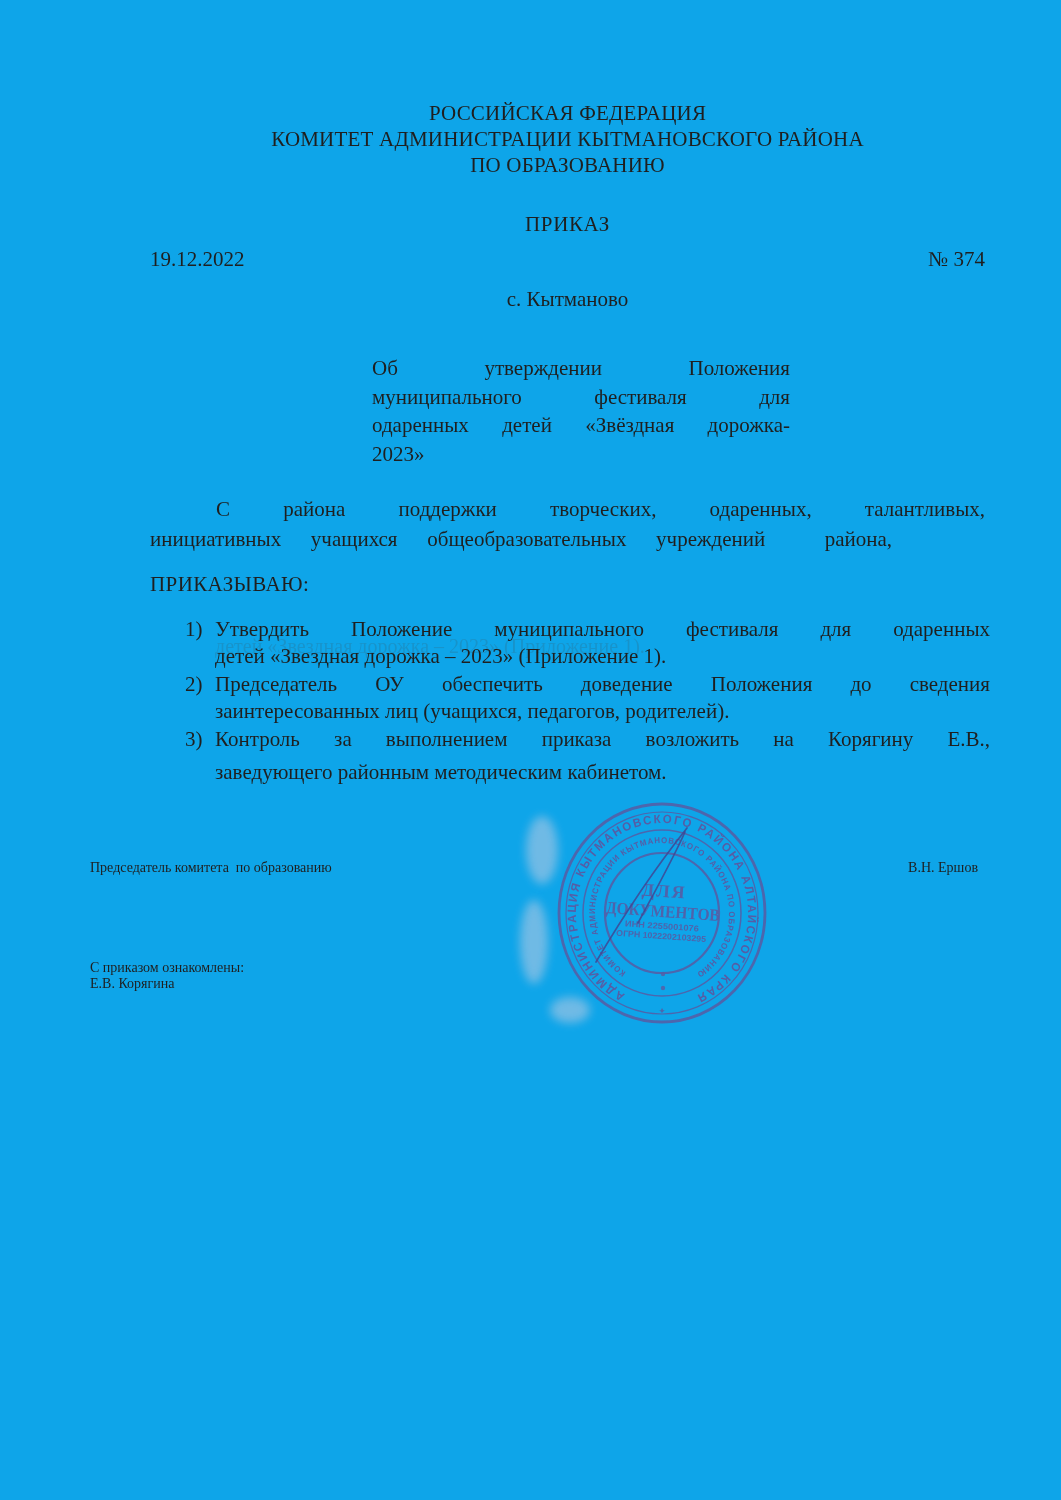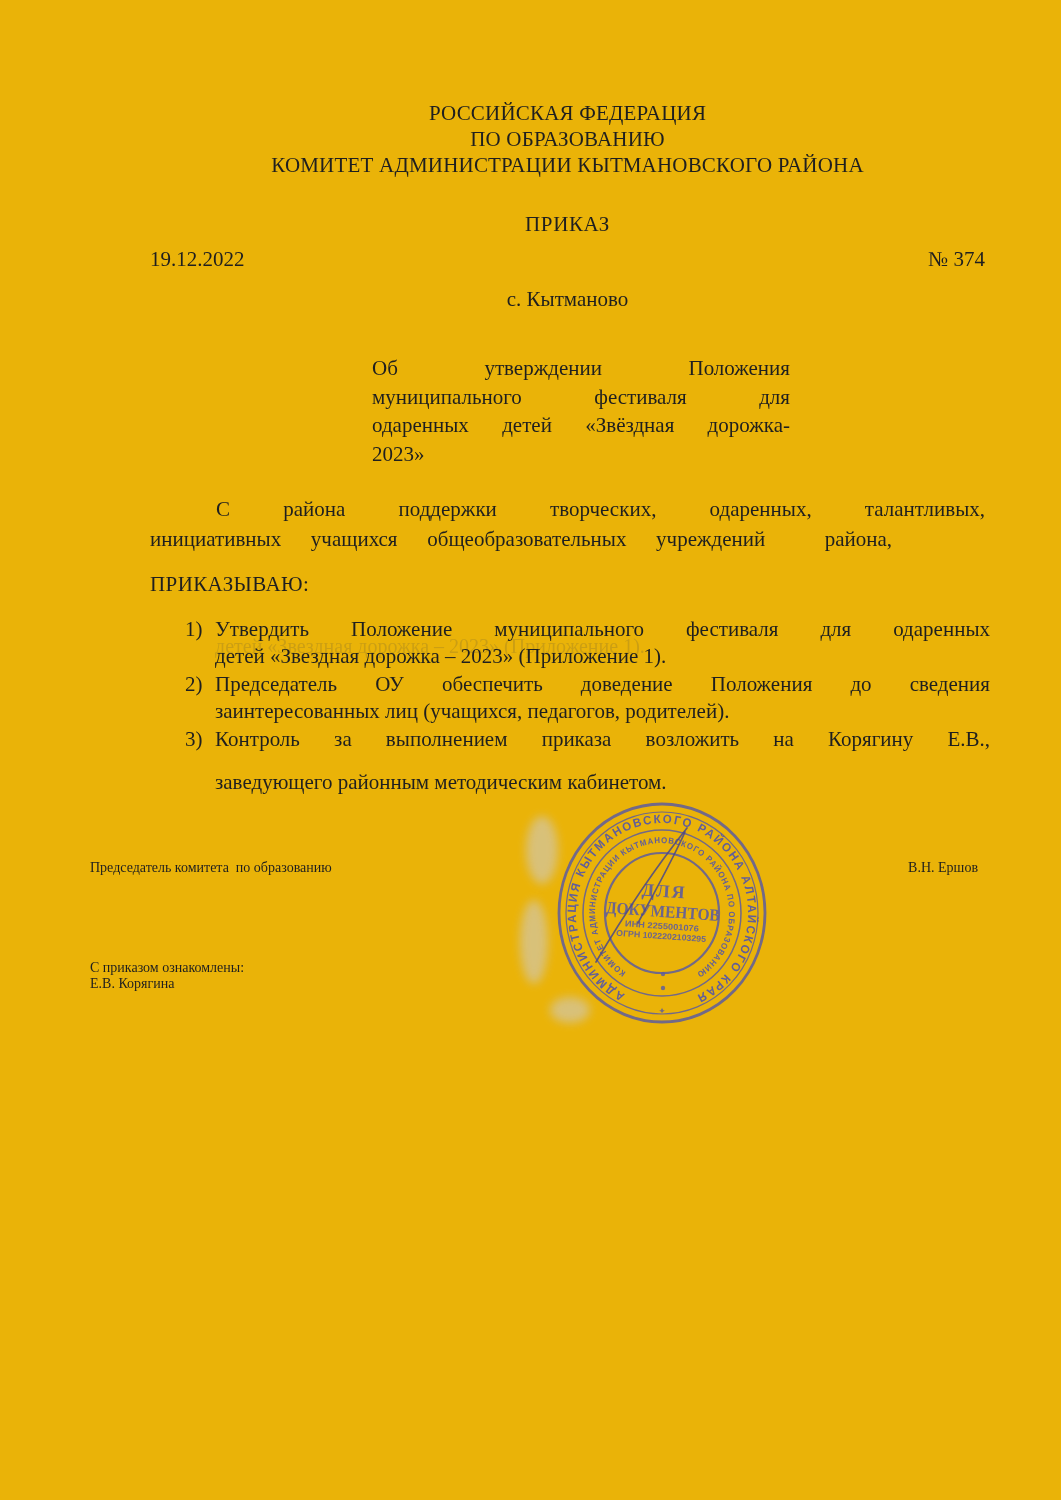--- a/index.html
+++ b/index.html
@@ -1,17 +1,17 @@
 <!DOCTYPE html>
 <html lang="ru" style="--stamp-ink: #5a5aa2;"><head>
 <meta charset="utf-8">
 <style>
   html,body{margin:0;padding:0;background:#fff;}
   .page{
-    position:relative;width:1061px;height:1500px;background:#eab308;overflow:hidden;
+    position:relative;width:1061px;height:1500px;background:#0ea5e9;overflow:hidden;
     font-family:"Liberation Serif","DejaVu Serif",serif;color:#1f1f1f;
   }
   .abs{position:absolute;}
   .content{left:150px;width:835px;}
   .center{text-align:center;}
   .fs{font-size:21px;}
   
   .j{text-align:justify;text-align-last:justify;-moz-text-align-last:justify;}
   .letterhead{top:100px;line-height:26px;letter-spacing:.2px;}
   .doc-type{top:212px;letter-spacing:.6px;}
@@ -19,21 +19,21 @@
   .place{top:287px;}
   .subject{top:354px;left:372px;width:418px;line-height:28.5px;}
   .preamble{top:494px;line-height:30px;}
   .preamble .l1{padding-left:66px;}
   .preamble .l2{width:742px;}
   .order-label{top:572px;letter-spacing:.4px;}
   .order-list{top:616px;left:185px;width:805px;line-height:27px;}
   .order-item{position:relative;padding-left:30px;margin-bottom:1px;}
   .item-num{position:absolute;left:0;top:0;}
   .order-item .l1{width:775px;}
-  .order-item.third .l2{margin-top:16px;}
+  .order-item.third .l2{margin-top:6px;}
   .sig-row{left:90px;width:888px;display:flex;justify-content:space-between;font-size:14px;}
   .sig-1{top:860px;}
   .sig-2{top:960px;flex-direction:column;}
   .ghost{top:635px;left:215px;font-size:20px;color:#444;opacity:.18;filter:blur(.6px);width:560px;white-space:nowrap;overflow:hidden;}
   .stamp-wrap{left:480px;top:760px;width:370px;height:310px;filter:blur(.3px);opacity:.95;}
   .stamp-ring{fill:none;stroke:var(--stamp-ink,#5a5aa2);}
   .ring-txt{font-family:"Liberation Sans","DejaVu Sans",sans-serif;font-weight:bold;fill:var(--stamp-ink,#5a5aa2);}
   .ring-outer{font-size:12px;letter-spacing:2px;}
   .ring-inner{font-size:8.5px;letter-spacing:1px;}
   .stamp-center{font-family:"Liberation Serif","DejaVu Serif",serif;font-weight:bold;fill:var(--stamp-ink,#5a5aa2);}
@@ -41,22 +41,22 @@
   .pen{fill:none;stroke:#42428f;stroke-width:1.7;stroke-linecap:round;opacity:.85;}
   .smudge{fill:#c9cee2;opacity:.55;}
 </style>
 </head>
 <body>
 
 <div class="page">
 
   <div class="abs content letterhead center fs">
     <div>РОССИЙСКАЯ ФЕДЕРАЦИЯ</div>
+    <div>КОМИТЕТ АДМИНИСТРАЦИИ КЫТМАНОВСКОГО РАЙОНА</div>
     <div>ПО ОБРАЗОВАНИЮ</div>
-    <div>КОМИТЕТ АДМИНИСТРАЦИИ КЫТМАНОВСКОГО РАЙОНА</div>
   </div>
 
   <div class="abs content doc-type center fs">ПРИКАЗ</div>
 
   <div class="abs content date-row fs">
     <span>19.12.2022</span>
     <span>№ 374</span>
   </div>
 
   <div class="abs content place center fs">с. Кытманово</div>

